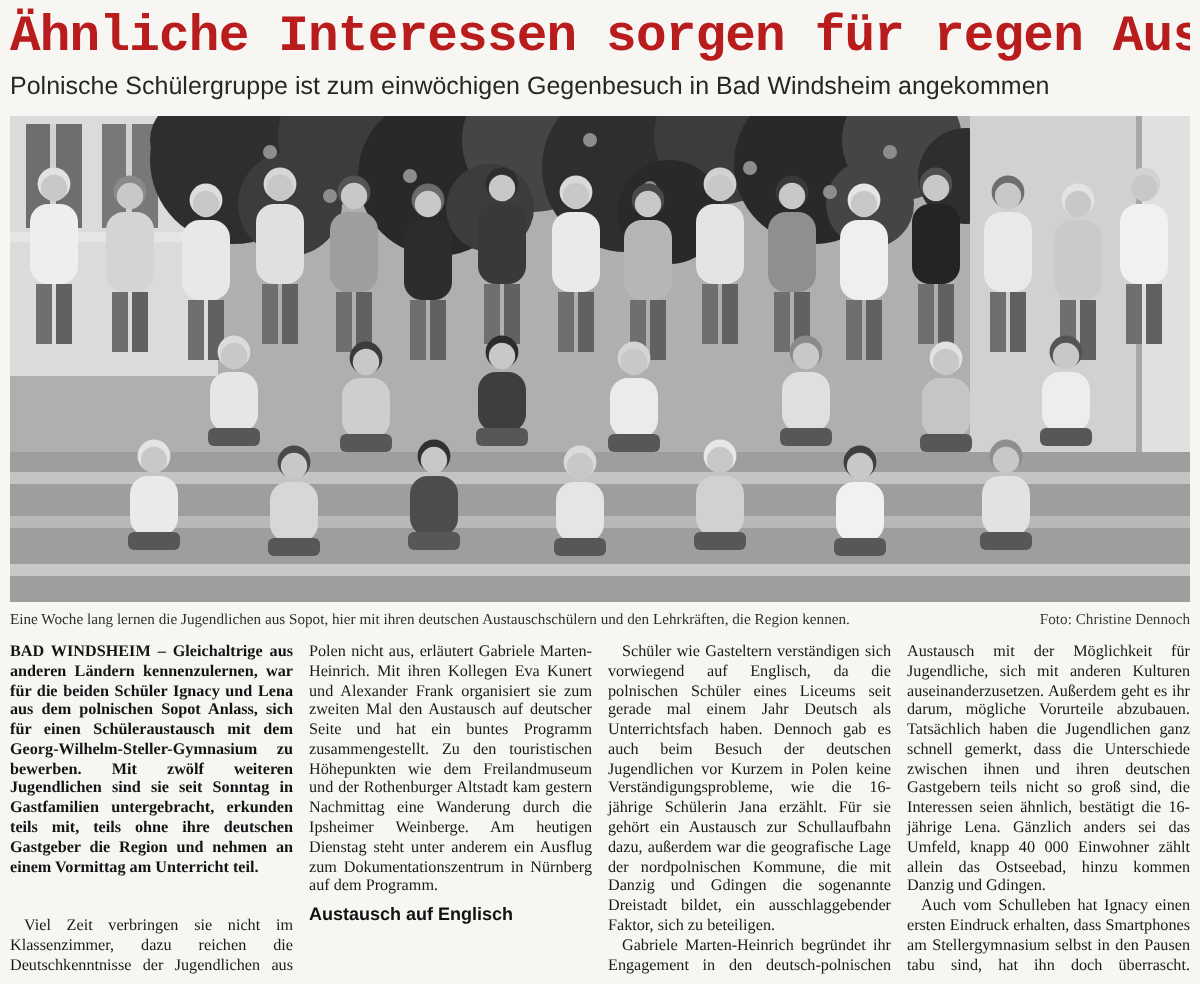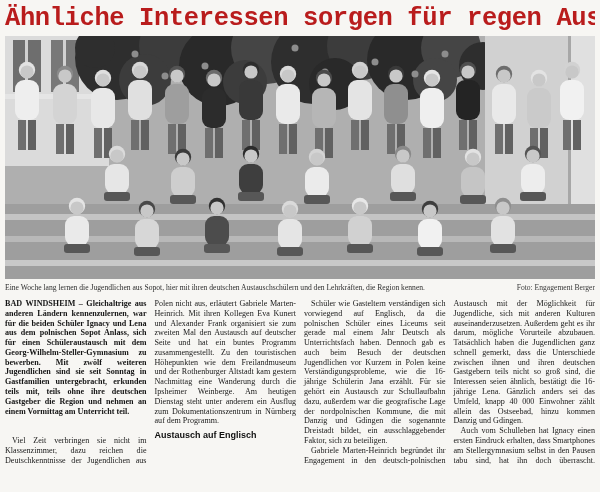--- a/index.html
+++ b/index.html
@@ -78,20 +78,21 @@
     margin: 4px 0 11px 0;
     color: #111;
   }
 </style>
 </head>
 <body>
 
 <div class="page">
 
   <h1 class="headline">Ähnliche Interessen sorgen für regen Austausch</h1>
+  <h2 class="subheadline">Polnische Schülergruppe ist zum einwöchigen Gegenbesuch in Bad Windsheim angekommen</h2>
 
   <figure>
     <div class="photo-frame">
       <svg id="photo-svg" width="590" height="243" viewBox="0 0 590 243" xmlns="http://www.w3.org/2000/svg">
           <rect x="0" y="0" width="590" height="243" fill="#aeaeae" rx="0"></rect>
           <rect x="0" y="0" width="104" height="130" fill="#d9d9d9" rx="0"></rect>
           <rect x="8" y="4" width="28" height="52" fill="#6e6e6e" rx="0"></rect>
           <rect x="46" y="4" width="28" height="52" fill="#787878" rx="0"></rect>
           <rect x="20" y="4" width="3" height="52" fill="#cfcfcf" rx="0"></rect>
           <rect x="58" y="4" width="3" height="52" fill="#cfcfcf" rx="0"></rect>
@@ -258,21 +259,21 @@
           <rect x="413" y="183" width="24" height="30" fill="#efefef" rx="9"></rect>
           <rect x="412" y="211" width="26" height="9" fill="#585858" rx="3"></rect>
           <circle cx="498" cy="170" r="8.2" fill="#8f8f8f"></circle>
           <circle cx="498" cy="172" r="6.6" fill="#ccc6bf"></circle>
           <rect x="486" y="180" width="24" height="30" fill="#e0e0e0" rx="9"></rect>
           <rect x="485" y="208" width="26" height="9" fill="#585858" rx="3"></rect>
         </svg>
     </div>
     <figcaption>
       <span class="photo-caption">Eine Woche lang lernen die Jugendlichen aus Sopot, hier mit ihren deutschen Austauschschülern und den Lehrkräften, die Region kennen.</span>
-      <span class="photo-credit">Foto: Engagement Berger</span>
+      <span class="photo-credit">Foto: Christine Dennoch</span>
     </figcaption>
   </figure>
 
   <div class="body-columns" id="article-body">
       <p class="lead">BAD WINDSHEIM – Gleichaltrige aus anderen Ländern kennenzulernen, war für die beiden Schüler Ignacy und Lena aus dem polnischen Sopot Anlass, sich für einen Schüleraustausch mit dem Georg-Wilhelm-Steller-Gymnasium zu bewerben. Mit zwölf weiteren Jugendlichen sind sie seit Sonntag in Gastfamilien untergebracht, erkunden teils mit, teils ohne ihre deutschen Gastgeber die Region und nehmen an einem Vormittag am Unterricht teil.</p>
       <p class="p">Viel Zeit verbringen sie nicht im Klassenzimmer, dazu reichen die Deutschkenntnisse der Jugendlichen aus Polen nicht aus, erläutert Gabriele Marten-Heinrich. Mit ihren Kollegen Eva Kunert und Alexander Frank organisiert sie zum zweiten Mal den Austausch auf deutscher Seite und hat ein buntes Programm zusammengestellt. Zu den touristischen Höhepunkten wie dem Freilandmuseum und der Rothenburger Altstadt kam gestern Nachmittag eine Wanderung durch die Ipsheimer Weinberge. Am heutigen Dienstag steht unter anderem ein Ausflug zum Dokumentationszentrum in Nürnberg auf dem Programm.</p>
       <h3 class="crosshead">Austausch auf Englisch</h3>
       <p class="p">Schüler wie Gasteltern verständigen sich vorwiegend auf Englisch, da die polnischen Schüler eines Liceums seit gerade mal einem Jahr Deutsch als Unterrichtsfach haben. Dennoch gab es auch beim Besuch der deutschen Jugendlichen vor Kurzem in Polen keine Verständigungsprobleme, wie die 16-jährige Schülerin Jana erzählt. Für sie gehört ein Austausch zur Schullaufbahn dazu, außerdem war die geografische Lage der nordpolnischen Kommune, die mit Danzig und Gdingen die sogenannte Dreistadt bildet, ein ausschlaggebender Faktor, sich zu beteiligen.</p>
       <p class="p">Gabriele Marten-Heinrich begründet ihr Engagement in den deutsch-polnischen Austausch mit der Möglichkeit für Jugendliche, sich mit anderen Kulturen auseinanderzusetzen. Außerdem geht es ihr darum, mögliche Vorurteile abzubauen. Tatsächlich haben die Jugendlichen ganz schnell gemerkt, dass die Unterschiede zwischen ihnen und ihren deutschen Gastgebern teils nicht so groß sind, die Interessen seien ähnlich, bestätigt die 16-jährige Lena. Gänzlich anders sei das Umfeld, knapp 40 000 Einwohner zählt allein das Ostseebad, hinzu kommen Danzig und Gdingen.</p>
       <p class="p">Auch vom Schulleben hat Ignacy einen ersten Eindruck erhalten, dass Smartphones am Stellergymnasium selbst in den Pausen tabu sind, hat ihn doch überrascht. Vergleichbar seien die schulischen Inhalte, und das trotz der Unterschiede im Schulsystem. Begleitet wurde die schulische Kontaktaufnahme zwischen dem Bad Windsheimer Gymnasium und dem Liceum in Sopot vom Bezirk Mittelfranken, der den Schüleraustausch auch finanziell unterstützt.</p>

